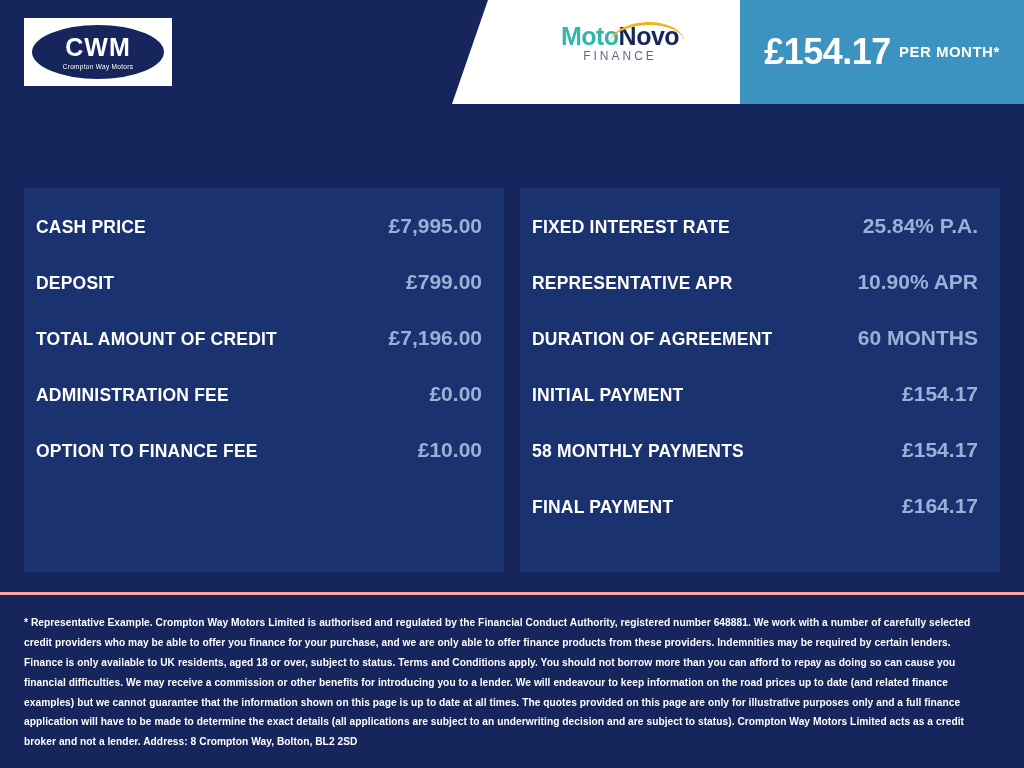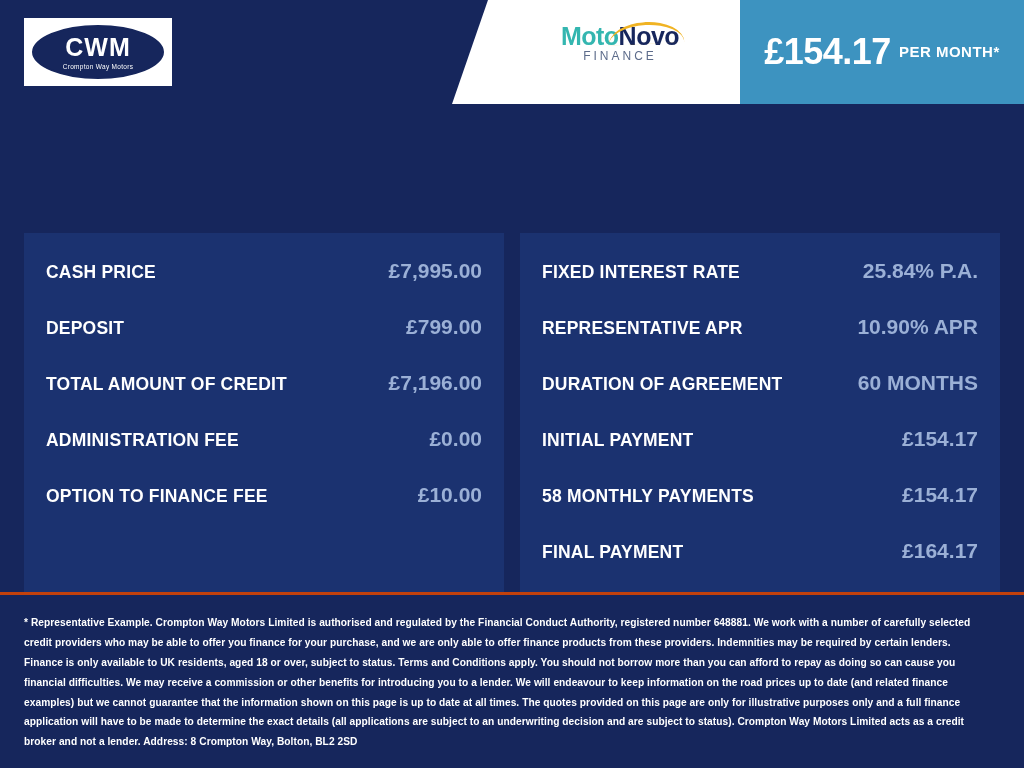--- a/index.html
+++ b/index.html
@@ -153,22 +153,21 @@
     position: absolute;
     top: 188px;
     left: 24px;
     width: 976px;
     display: flex;
     gap: 16px;
   }
   .panel {
     width: 560px;
     background: #1b3270;
-    padding: 26px 22px 22px 22px;
-    margin-top: 45px;
+    padding: 26px 22px 22px 12px;
   }
   .row {
     display: flex;
     align-items: baseline;
     justify-content: space-between;
     height: 56px;
     gap: 10px;
   }
   .row .label {
     color: #ffffff;
@@ -185,21 +184,21 @@
   }
 
   
   .footer {
     position: absolute;
     top: 592px;
     left: 0;
     width: 1024px;
     height: 176px;
     background: #16265c;
-    border-top: 3px solid #c2410c;
+    border-top: 3px solid #fca5a5;
     padding: 18px 24px 0 24px;
   }
   .footer p {
     color: #ffffff;
     font-size: 10.2px;
     line-height: 1.95;
     font-weight: bold;
     letter-spacing: 0.05px;
     max-width: 960px;
   }

